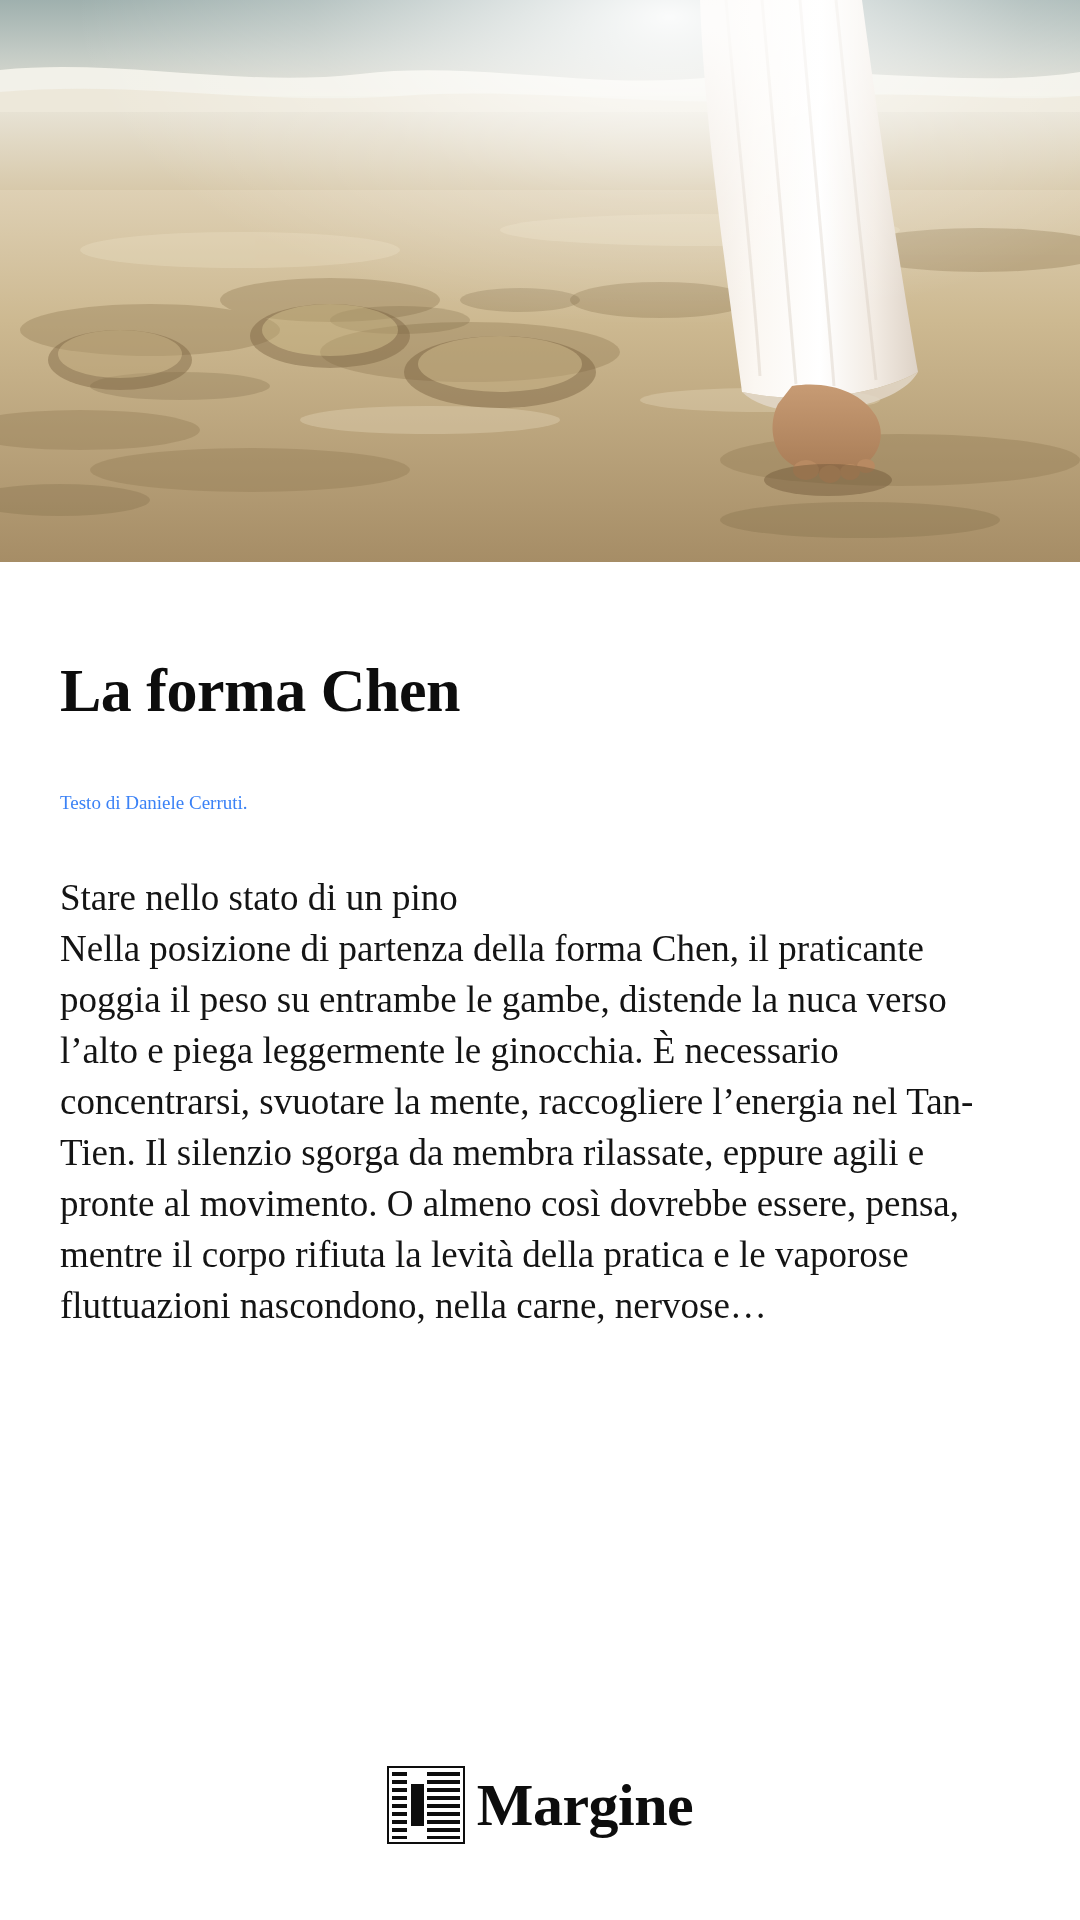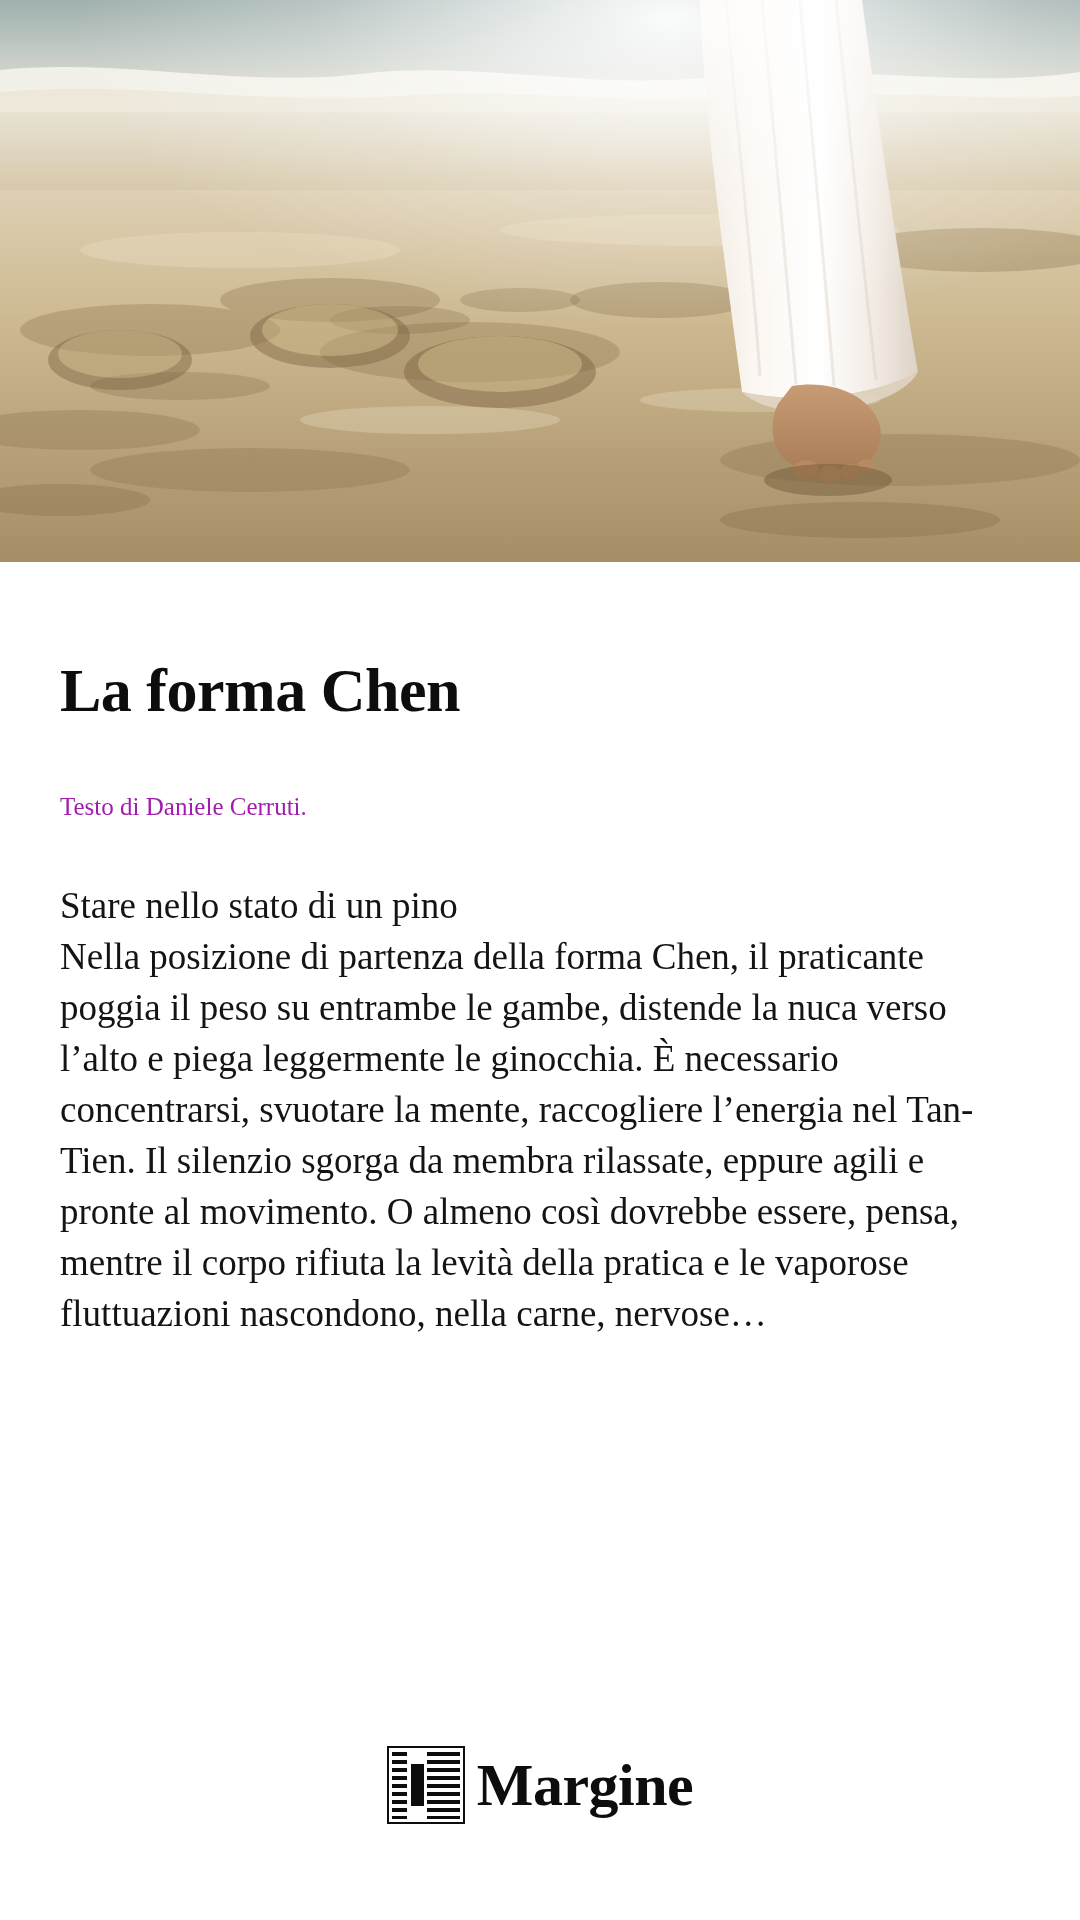--- a/index.html
+++ b/index.html
@@ -54,43 +54,43 @@
     font-weight: 700;
     font-size: 62px;
     line-height: 1.05;
     letter-spacing: -0.5px;
     margin: 96px 0 0 0;
     color: #0d0d0d;
   }
 
   .byline {
     font-family: "Liberation Serif", serif;
-    font-size: 25px;
+    font-size: 19px;
     line-height: 1.3;
     margin: 68px 0 0 0;
-    color: #a21caf;
+    color: #3b82f6;
   }
 
   .body-text {
     font-family: "Liberation Serif", serif;
     font-size: 37px;
     line-height: 1.38;
     margin: 56px 0 0 0;
     color: #141414;
     white-space: pre-line;
   }
 
   
   .footer {
     flex: none;
     display: flex;
     align-items: center;
     justify-content: center;
     gap: 0px;
-    padding-bottom: 96px;
+    padding-bottom: 76px;
     padding-top: 60px;
   }
 
   .logo {
     display: flex;
     align-items: center;
     gap: 12px;
   }
 
   .logo-mark {

